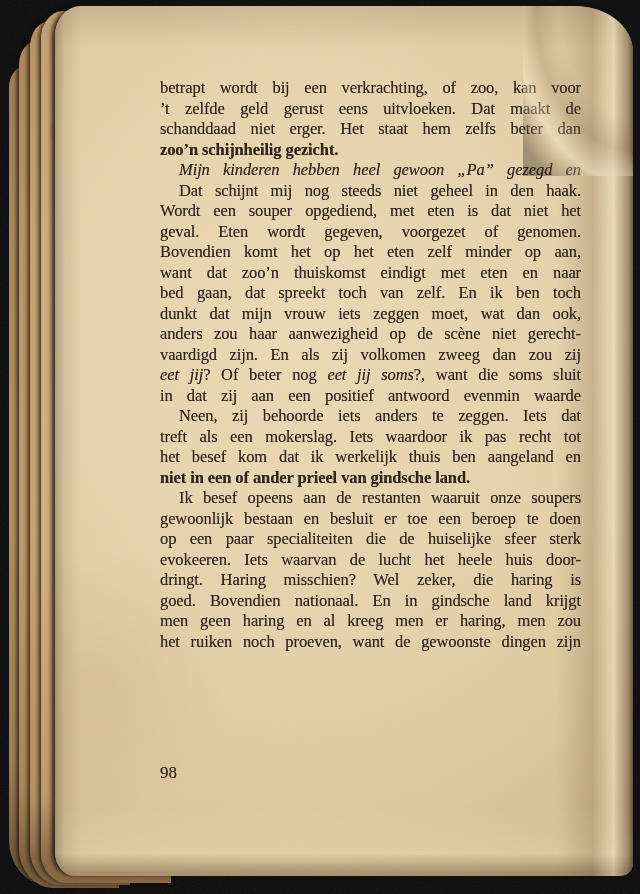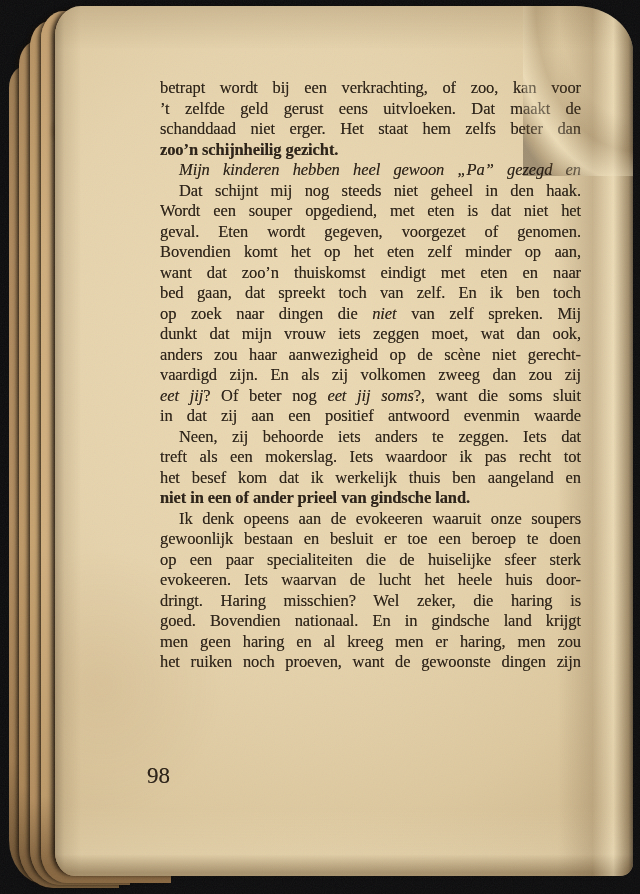--- a/index.html
+++ b/index.html
@@ -69,22 +69,22 @@
     color:#2a2015;
     font-size:16.5px; line-height:20.5px;
     letter-spacing:-0.1px;
     text-shadow:0 0 .4px rgba(42,32,21,.55);
   }
   .para.italic { font-style:italic; }
   .line { text-align:justify; text-align-last:justify; }
   .line.last { text-align-last:left;font-weight:bold; }
   .line.indent { text-indent:19px; }
   .pageno {
-    position:absolute; left:92px; top:757px;
-    color:#2a2015; font-size:23px;
+    position:absolute; left:105px; top:757px;
+    color:#2a2015; font-size:17px;
     text-shadow:0 0 .4px rgba(42,32,21,.55);
   }
   .grain { position:absolute; inset:0; opacity:.07; pointer-events:none; }
 </style>
 </head>
 <body>
 
 <div class="photo" style="background: rgb(11, 11, 12);">
   <div class="edge edge1"></div>
   <div class="edge edge2"></div>
@@ -102,35 +102,34 @@
         <div class="para italic">
           <div class="line indent">Mijn kinderen hebben heel gewoon „Pa” gezegd en</div>
         </div>
         <div class="para">
           <div class="line indent">Dat schijnt mij nog steeds niet geheel in den haak.</div>
           <div class="line">Wordt een souper opgediend, met eten is dat niet het</div>
           <div class="line">geval. Eten wordt gegeven, voorgezet of genomen.</div>
           <div class="line">Bovendien komt het op het eten zelf minder op aan,</div>
           <div class="line">want dat zoo’n thuiskomst eindigt met eten en naar</div>
           <div class="line">bed gaan, dat spreekt toch van zelf. En ik ben toch</div>
-          <div class="line">op zoek naar dingen die <em>niet</em> van zelf spreken. Mij</div>
           <div class="line">dunkt dat mijn vrouw iets zeggen moet, wat dan ook,</div>
           <div class="line">anders zou haar aanwezigheid op de scène niet gerecht-</div>
           <div class="line">vaardigd zijn. En als zij volkomen zweeg dan zou zij</div>
           <div class="line"><em>eet jij</em>? Of beter nog <em>eet jij soms</em>?, want die soms sluit</div>
           <div class="line">in dat zij aan een positief antwoord evenmin waarde</div>
         </div>
         <div class="para">
           <div class="line indent">Neen, zij behoorde iets anders te zeggen. Iets dat</div>
           <div class="line">treft als een mokerslag. Iets waardoor ik pas recht tot</div>
           <div class="line">het besef kom dat ik werkelijk thuis ben aangeland en</div>
           <div class="line last">niet in een of ander prieel van gindsche land.</div>
         </div>
         <div class="para">
-          <div class="line indent">Ik denk opeens aan de evokeeren waaruit onze soupers</div>
+          <div class="line indent">Ik besef opeens aan de restanten waaruit onze soupers</div>
           <div class="line">gewoonlijk bestaan en besluit er toe een beroep te doen</div>
           <div class="line">op een paar specialiteiten die de huiselijke sfeer sterk</div>
           <div class="line">evokeeren. Iets waarvan de lucht het heele huis door-</div>
           <div class="line">dringt. Haring misschien? Wel zeker, die haring is</div>
           <div class="line">goed. Bovendien nationaal. En in gindsche land krijgt</div>
           <div class="line">men geen haring en al kreeg men er haring, men zou</div>
           <div class="line">het ruiken noch proeven, want de gewoonste dingen zijn</div>
         </div>
       </div>
     <div class="pageno" style="color: rgb(42, 32, 21);">98</div>

